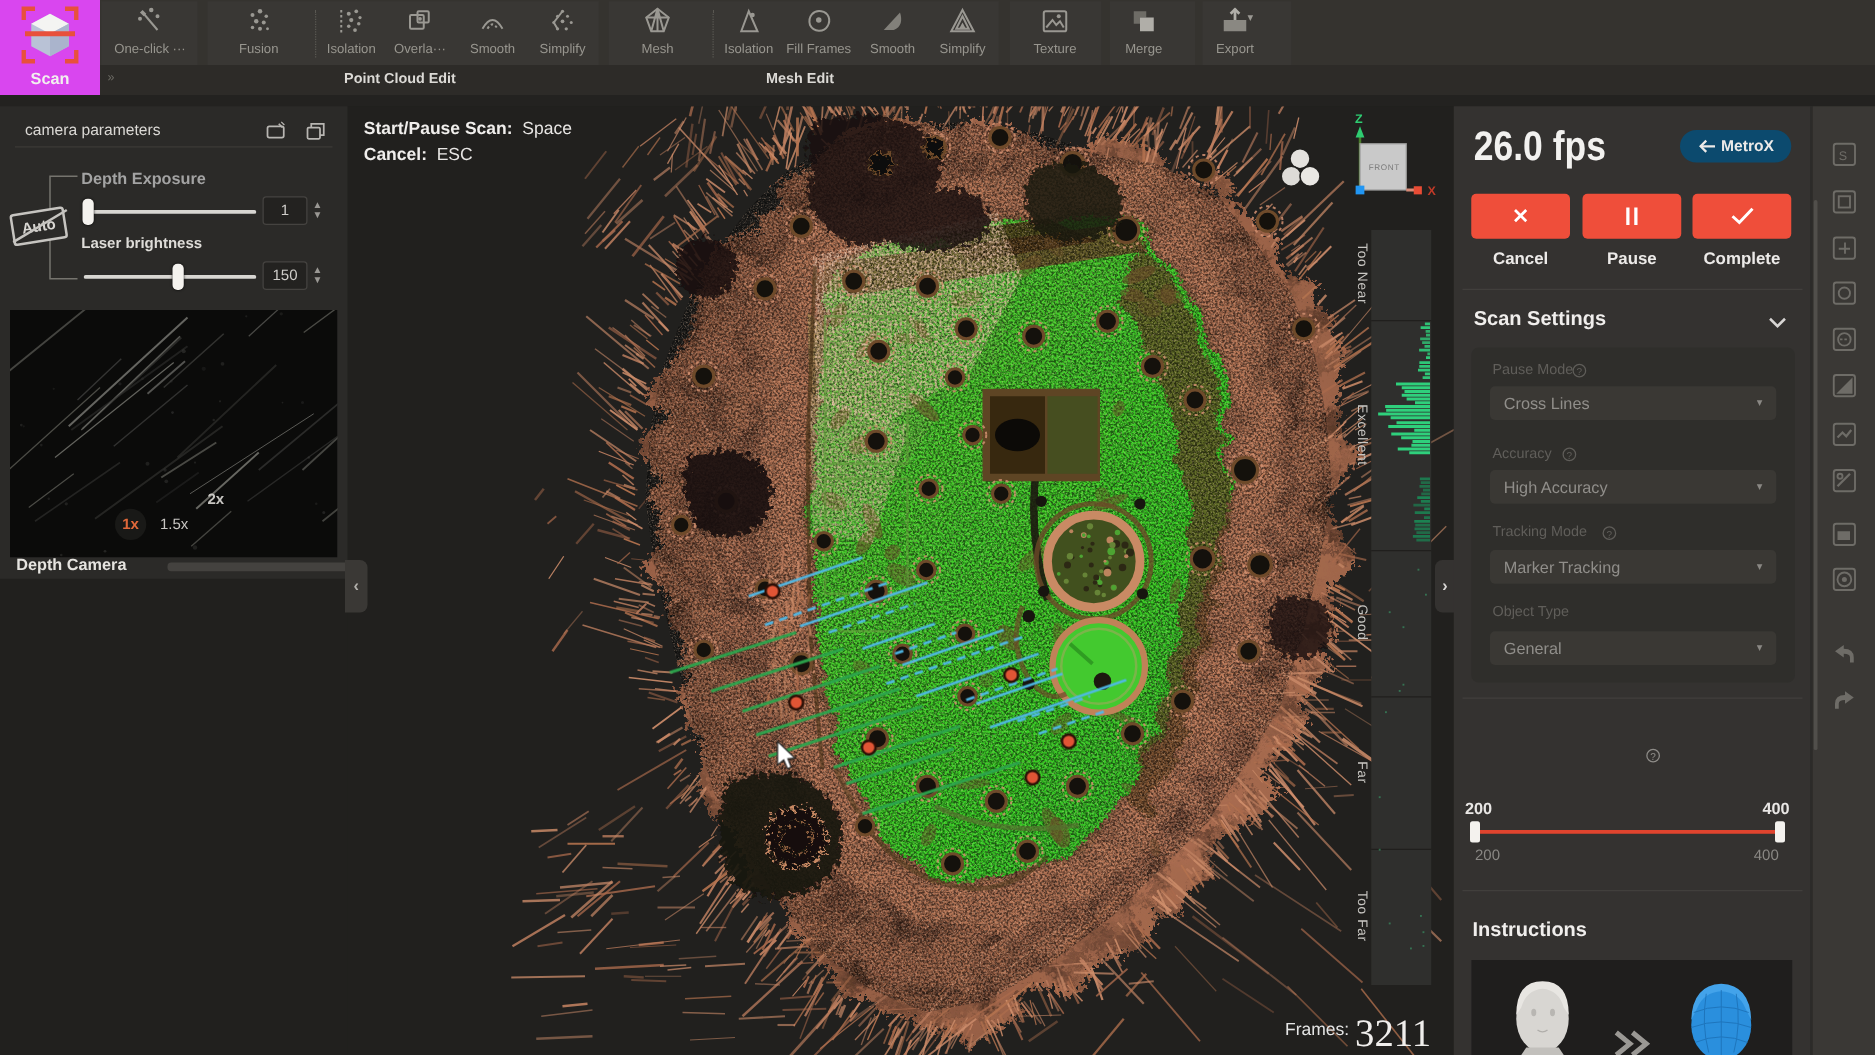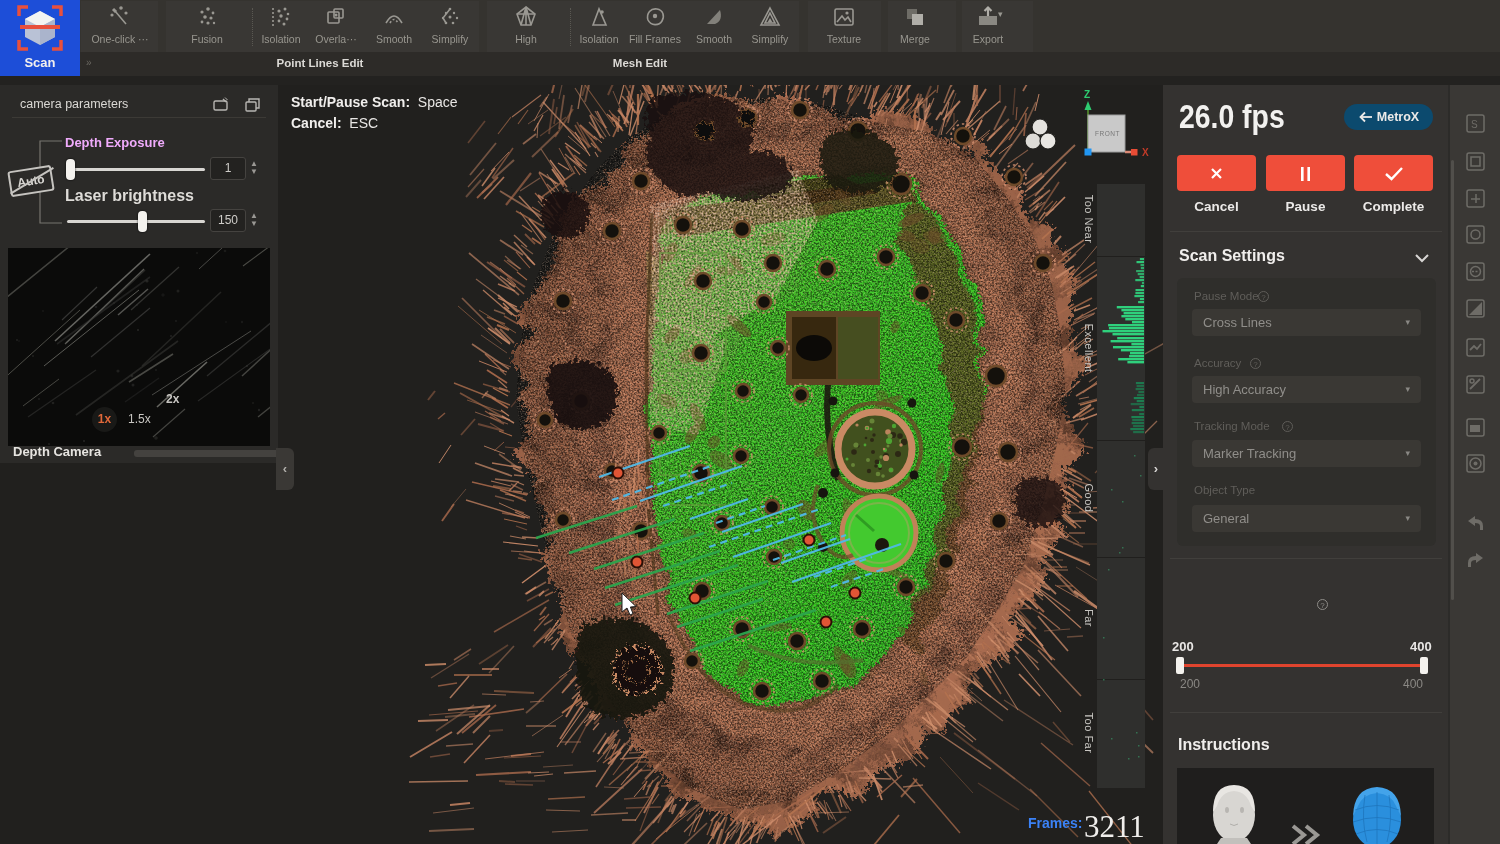--- a/index.html
+++ b/index.html
@@ -1681,21 +1681,21 @@
 <path d="M10 13 L6.5 22 L13.5 22 Z" fill="#2ecc71"></path>
 <text x="6" y="10" fill="#2ecc71" font-size="10" font-weight="bold" font-family="Liberation Sans">Z</text>
 <rect x="10" y="27" width="37" height="37" fill="#c9c9c9"></rect>
 <rect x="10" y="27" width="37" height="37" fill="none" stroke="#9b9b9b" stroke-width="1"></rect>
 <text x="17" y="48" fill="#787878" font-size="6.5" font-family="Liberation Sans" letter-spacing="0.5">FRONT</text>
 <line x1="47" y1="64" x2="56" y2="64" stroke="#d98975" stroke-width="2.5"></line>
 <rect x="53" y="61" width="6.5" height="6.5" fill="#e84c35"></rect>
 <text x="64" y="68" fill="#c03a28" font-size="10" font-weight="bold" font-family="Liberation Sans">X</text>
 <rect x="6.5" y="60.5" width="7" height="7" fill="#2196f3"></rect>
 </svg>
-    <div class="abs" style="left:1028px;top:815px;font-size:14px;font-weight:bold;color:#3b82f6">Frames:</div>
+    <div class="abs" style="left:1028px;top:815px;font-size:14px;font-weight:normal;color:#e5e5e5">Frames:</div>
     <div class="abs" style="left:1084px;top:809px;font-family:'Liberation Serif',serif;font-size:31px;color:#f0eeec">3211</div>
     <div class="abs" style="left:1097px;top:184px;width:48px;height:604px;background:#2f2f2d"></div>
     <div class="abs" style="left:1097px;top:256px;width:48px;height:1px;background:#201f1d"></div>
     <div class="abs" style="left:1097px;top:440px;width:48px;height:1px;background:#201f1d"></div>
     <div class="abs" style="left:1097px;top:557px;width:48px;height:1px;background:#201f1d"></div>
     <div class="abs" style="left:1097px;top:679px;width:48px;height:1px;background:#201f1d"></div>
     <div class="abs" style="left:1081px;top:219px;width:14px;font-size:11px;color:#c8c6c2;writing-mode:vertical-rl;white-space:nowrap;letter-spacing:0.5px;height:auto;transform:translateY(-50%)">Too Near</div>
     <div class="abs" style="left:1081px;top:348px;width:14px;font-size:11px;color:#c8c6c2;writing-mode:vertical-rl;white-space:nowrap;letter-spacing:0.5px;height:auto;transform:translateY(-50%)">Excellent</div>
     <div class="abs" style="left:1081px;top:498px;width:14px;font-size:11px;color:#c8c6c2;writing-mode:vertical-rl;white-space:nowrap;letter-spacing:0.5px;height:auto;transform:translateY(-50%)">Good</div>
     <div class="abs" style="left:1081px;top:618px;width:14px;font-size:11px;color:#c8c6c2;writing-mode:vertical-rl;white-space:nowrap;letter-spacing:0.5px;height:auto;transform:translateY(-50%)">Far</div>
@@ -1770,21 +1770,21 @@
     <div class="abs" style="left:1148px;top:448px;width:16px;height:42px;background:#343230;border-radius:6px 0 0 6px;color:#d8d6d4;font-size:13px;text-align:center;line-height:42px;font-weight:bold">›</div>
 <div class="abs" style="left:0;top:0;width:1500px;height:76px;background:#35332f"></div>
     <div class="abs" style="left:0;top:52px;width:1500px;height:24px;background:#2d2b28"></div>
     <div class="abs" style="left:0;top:76px;width:1500px;height:9px;background:#232220"></div>
     <div class="abs" style="left:81px;top:1px;width:77px;height:51px;background:#393734"></div>
     <div class="abs" style="left:166px;top:1px;width:313px;height:51px;background:#393734"></div>
     <div class="abs" style="left:487px;top:1px;width:312px;height:51px;background:#393734"></div>
     <div class="abs" style="left:808px;top:1px;width:73px;height:51px;background:#393734"></div>
     <div class="abs" style="left:888px;top:1px;width:68px;height:51px;background:#393734"></div>
     <div class="abs" style="left:962px;top:1px;width:71px;height:51px;background:#393734"></div>
-    <div class="abs" style="left:0;top:0;width:80px;height:76px;background:#1d4ed8">
+    <div class="abs" style="left:0;top:0;width:80px;height:76px;background:#d946ef">
 <svg class="abs" style="left:14px;top:3px" width="52" height="50" viewBox="0 0 52 50">
 <g stroke="#e8503c" stroke-width="3.5" fill="none">
 <path d="M14 4 H5 V13"></path>
           <path d="M38 4 H47 V13"></path>
           <path d="M14 46 H5 V37"></path>
           <path d="M38 46 H47 V37"></path>
         </g>
 <g>
           <path d="M26 8 L41 16 L41 34 L26 42 L11 34 L11 16 Z" fill="#b9c2d6"></path>
 <path d="M26 8 L41 16 L26 24 L11 16 Z" fill="#f4f4f2"></path>
@@ -1846,21 +1846,21 @@
         <circle cx="20" cy="14" r="1.2" fill="#9a9892" stroke="none"></circle>
         <circle cx="9" cy="19" r="1.3" fill="#9a9892" stroke="none"></circle>
         <circle cx="16" cy="19" r="1.3" fill="#9a9892" stroke="none"></circle>
         <path d="M13 5 L6 14 L9 19" fill="none"></path>
       </svg></div>
     <div class="abs" style="left:415px;top:33px;width:70px;text-align:center;font-size:10.5px;color:#98968f;white-space:nowrap">Simplify</div>
     <div class="abs" style="left:513px;top:4px;width:30px;height:26px"><svg width="26" height="26" viewBox="0 0 26 26" fill="none" stroke="#9a9892" stroke-width="1.6">
         <path d="M13 3 L22 10 L18 21 L8 21 L4 10 Z"></path>
         <path d="M13 3 L13 21 M4 10 L22 10 M13 3 L8 21 M13 3 L18 21"></path>
       </svg></div>
-    <div class="abs" style="left:491px;top:33px;width:70px;text-align:center;font-size:10.5px;color:#98968f;white-space:nowrap">High</div>
+    <div class="abs" style="left:491px;top:33px;width:70px;text-align:center;font-size:10.5px;color:#98968f;white-space:nowrap">Mesh</div>
     <div class="abs" style="left:586px;top:4px;width:30px;height:26px"><svg width="26" height="26" viewBox="0 0 26 26" fill="none" stroke="#9a9892" stroke-width="1.6">
         <path d="M7 21 L13 5 L20 21 Z"></path>
         <circle cx="16" cy="8" r="1.8" fill="#9a9892" stroke="none"></circle>
       </svg></div>
     <div class="abs" style="left:564px;top:33px;width:70px;text-align:center;font-size:10.5px;color:#98968f;white-space:nowrap">Isolation</div>
     <div class="abs" style="left:642px;top:4px;width:30px;height:26px"><svg width="26" height="26" viewBox="0 0 26 26" fill="none" stroke="#9a9892" stroke-width="1.6">
         <path d="M6 16 C4 9 9 4 15 5 C21 6 23 12 20 17 C17 22 9 22 6 16 Z"></path>
         <circle cx="13" cy="12" r="2.2" fill="#9a9892" stroke="none"></circle>
       </svg></div>
     <div class="abs" style="left:620px;top:33px;width:70px;text-align:center;font-size:10.5px;color:#98968f;white-space:nowrap">Fill Frames</div>
@@ -1885,40 +1885,40 @@
         <path d="M10 10 h11 v11 h-11 Z" fill="#b0aea8" stroke="none"></path>
       </svg></div>
     <div class="abs" style="left:880px;top:33px;width:70px;text-align:center;font-size:10.5px;color:#98968f;white-space:nowrap">Merge</div>
     <div class="abs" style="left:975px;top:4px;width:30px;height:26px"><svg width="26" height="26" viewBox="0 0 26 26" fill="none" stroke="#9a9892" stroke-width="1.6">
         <path d="M4 12 h18 v9 h-18 Z" fill="#8a8882" stroke="none"></path>
         <line x1="13" y1="3" x2="13" y2="12" stroke="#b0aea8" stroke-width="2.2"></line>
         <path d="M9.5 7 L13 3.5 L16.5 7" stroke="#b0aea8" stroke-width="2.2"></path>
       </svg></div>
     <div class="abs" style="left:953px;top:33px;width:70px;text-align:center;font-size:10.5px;color:#98968f;white-space:nowrap">Export</div>
     <div class="abs" style="left:998px;top:9px;font-size:9px;color:#9a9892">▾</div>
-    <div class="abs" style="left:240px;top:57px;width:160px;text-align:center;font-size:11.5px;font-weight:bold;color:#dcdad6">Point Lines Edit</div>
+    <div class="abs" style="left:240px;top:57px;width:160px;text-align:center;font-size:11.5px;font-weight:bold;color:#dcdad6">Point Cloud Edit</div>
     <div class="abs" style="left:560px;top:57px;width:160px;text-align:center;font-size:11.5px;font-weight:bold;color:#dcdad6">Mesh Edit</div>
     <div class="abs" style="left:86px;top:57px;font-size:10px;color:#6a6862">»</div>
 <div class="abs" style="left:0;top:85px;width:278px;height:378px;background:#2b2a28"></div>
     <div class="abs" style="left:20px;top:97px;font-size:12.5px;color:#dad8d4">camera parameters</div>
     <svg class="abs" style="left:212px;top:96px" width="52" height="18" viewBox="0 0 52 18" fill="none" stroke="#b8b6b2" stroke-width="1.4">
 <rect x="2" y="5" width="13" height="9" rx="1.5"></rect>
       <path d="M11 3 l3 3"></path>
       <path d="M13 1.5 l2.5 2.5" stroke-width="1"></path>
 <rect x="34" y="6" width="10" height="9" rx="1"></rect>
       <path d="M37 6 V3 h10 v9 h-3"></path>
     </svg>
     <div class="abs" style="left:12px;top:117px;width:254px;height:1px;background:#3c3a36"></div>
     <svg class="abs" style="left:30px;top:138px" width="40" height="90" fill="none" stroke="#76746e" stroke-width="1.2">
       <path d="M32 3 H10 V85 H32"></path>
     </svg>
     <div class="abs" style="left:9px;top:168px;width:44px;height:26px;transform:rotate(-9deg);border:2px solid #c6c4c0;border-radius:3px;color:#d8d6d2;font-size:12px;font-weight:bold;text-align:center;line-height:22px;background:#2b2a28">Auto
 <div class="abs" style="left:-4px;top:10px;width:50px;height:2px;background:#c6c4c0;transform:rotate(-22deg)"></div></div>
-    <div class="abs" style="left:65px;top:135px;font-size:13px;font-weight:bold;color:#f0abfc">Depth Exposure</div>
-    <div class="abs" style="left:65px;top:187px;font-size:16px;font-weight:bold;color:#dedcd8">Laser brightness</div>
+    <div class="abs" style="left:65px;top:135px;font-size:13px;font-weight:bold;color:#a3a3a3">Depth Exposure</div>
+    <div class="abs" style="left:65px;top:187px;font-size:12px;font-weight:bold;color:#dedcd8">Laser brightness</div>
     <div class="abs" style="left:67px;top:168px;width:138px;height:3px;border-radius:2px;background:#d8d6d2"></div>
     <div class="abs" style="left:66px;top:159px;width:9px;height:21px;border-radius:4px;background:#f4f2ee;box-shadow:0 0 2px #000"></div>
     <div class="abs" style="left:210px;top:157px;width:36px;height:23px;background:#232220;border:1px solid #454340;border-radius:3px;color:#cfcdc9;font-size:12px;text-align:center;line-height:21px">1</div>
     <div class="abs" style="left:250px;top:160px;font-size:8px;color:#9a9894;line-height:8px">▲<br>▼</div>
     <div class="abs" style="left:67px;top:220px;width:138px;height:3px;border-radius:2px;background:#d8d6d2"></div>
     <div class="abs" style="left:138px;top:211px;width:9px;height:21px;border-radius:4px;background:#f4f2ee;box-shadow:0 0 2px #000"></div>
     <div class="abs" style="left:210px;top:209px;width:36px;height:23px;background:#232220;border:1px solid #454340;border-radius:3px;color:#cfcdc9;font-size:12px;text-align:center;line-height:21px">150</div>
     <div class="abs" style="left:250px;top:212px;font-size:8px;color:#9a9894;line-height:8px">▲<br>▼</div>
     <svg class="abs" style="left:8px;top:248px" width="262" height="198">
       <rect width="262" height="198" fill="#0b0b0a"></rect>

